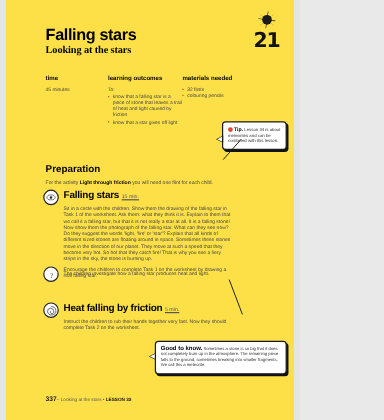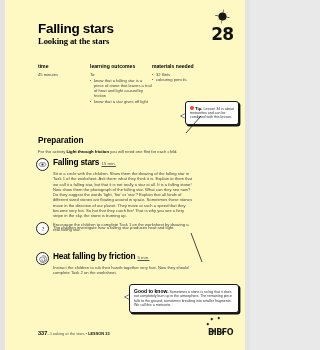--- a/index.html
+++ b/index.html
@@ -5,21 +5,21 @@
   html,body{margin:0;padding:0;}
   body{
     width:250px;height:350px;
     background:#e9e9e9;
     font-family:"Liberation Sans", sans-serif;
     overflow:hidden;
     position:relative;
   }
   .page{
     position:absolute;inset:0;
-    background:#fef9c3;
+    background:#fde047;
     margin:0 5px;
     width:240px;height:350px;
   }
   .edge-l,.edge-r{position:absolute;top:0;bottom:0;width:5px;background:#e4e4e4;}
   .edge-l{left:0;} .edge-r{right:0;}
 
   
   .hdr{position:absolute;left:33px;top:22px;}
   .hdr h1{
     margin:0;font-size:13.5px;line-height:13px;font-weight:bold;
@@ -146,21 +146,21 @@
     <circle cx="20" cy="20" r="9.5" fill="#1a1a1a"></circle>
     <path d="M20 20 C26 14 32 12 34 8 C30 13 25 16 20 20Z" fill="#1a1a1a"></path>
     <path d="M20 20 C26 26 32 28 34 32 C30 27 25 24 20 20Z" fill="#1a1a1a"></path>
     <path d="M20 20 C14 26 8 28 6 32 C10 27 15 24 20 20Z" fill="#1a1a1a"></path>
     <path d="M20 20 C14 14 8 12 6 8 C10 13 15 16 20 20Z" fill="#1a1a1a"></path>
     <path d="M20 20 C21 12 24 6 22 2 C21 8 20 14 20 20Z" fill="#1a1a1a"></path>
     <path d="M20 20 C19 28 16 34 18 38 C19 32 20 26 20 20Z" fill="#1a1a1a"></path>
     <path d="M20 20 C28 21 34 24 38 22 C32 21 26 20 20 20Z" fill="#1a1a1a"></path>
     <path d="M20 20 C12 19 6 16 2 18 C8 19 14 20 20 20Z" fill="#1a1a1a"></path>
   </svg>
-  <div class="pagenum">28</div>
+  <div class="pagenum">21</div>
 
   <div class="meta">
 
     <div class="col-time">
       <h3>time</h3>
       <p>45 minutes</p>
     </div>
 
     <div class="col-out">
       <h3>learning outcomes</h3>
@@ -247,22 +247,14 @@
     </div>
   </div>
 
   <div class="footer">
     <span class="fp">337</span><span>–</span>
     <span>Looking at the stars</span>
     <span>•</span>
     <span class="fl">LESSON 33</span>
   </div>
 
-  <div class="brandlogo">
-    <span class="dot" style="left:-1px;top:2px;"></span>
-    <span class="dot" style="left:3px;top:-3px;"></span>
-    <span class="dot" style="left:10px;top:-4px;"></span>
-    <span class="dot" style="left:5px;top:9px;"></span>
-    <span class="dot" style="left:14px;top:10px;"></span>
-    <span class="brandtxt">BIBFO</span>
-  </div>
 
 </div>
 
 </body></html>

